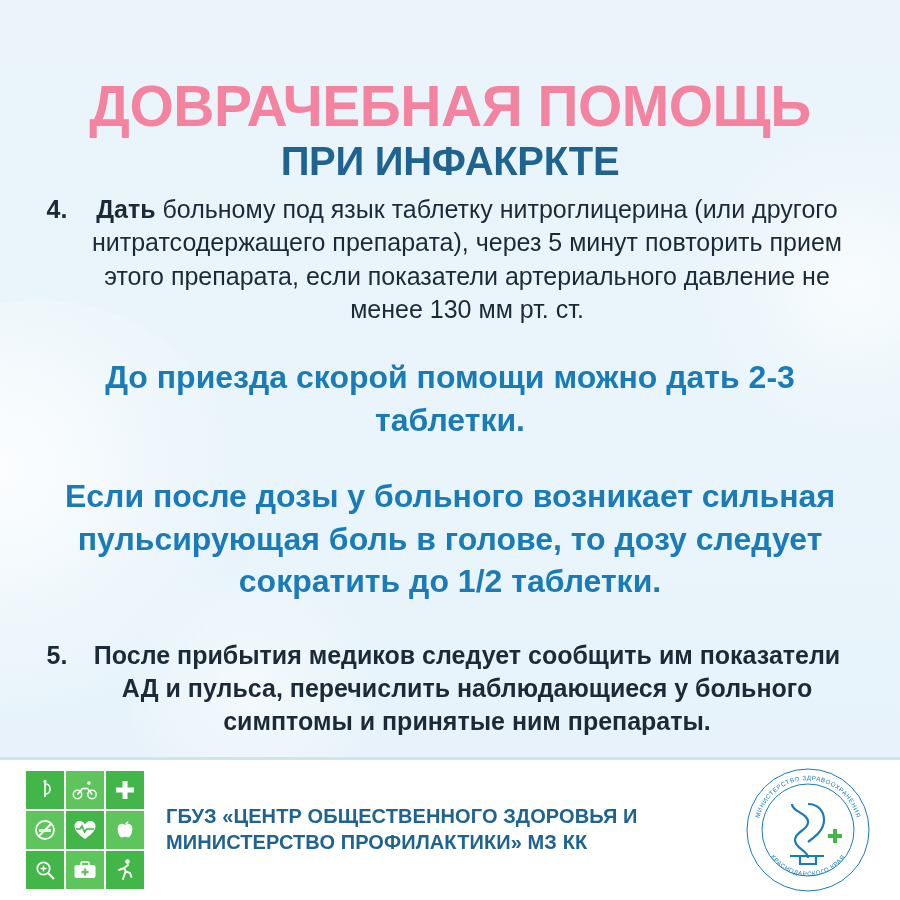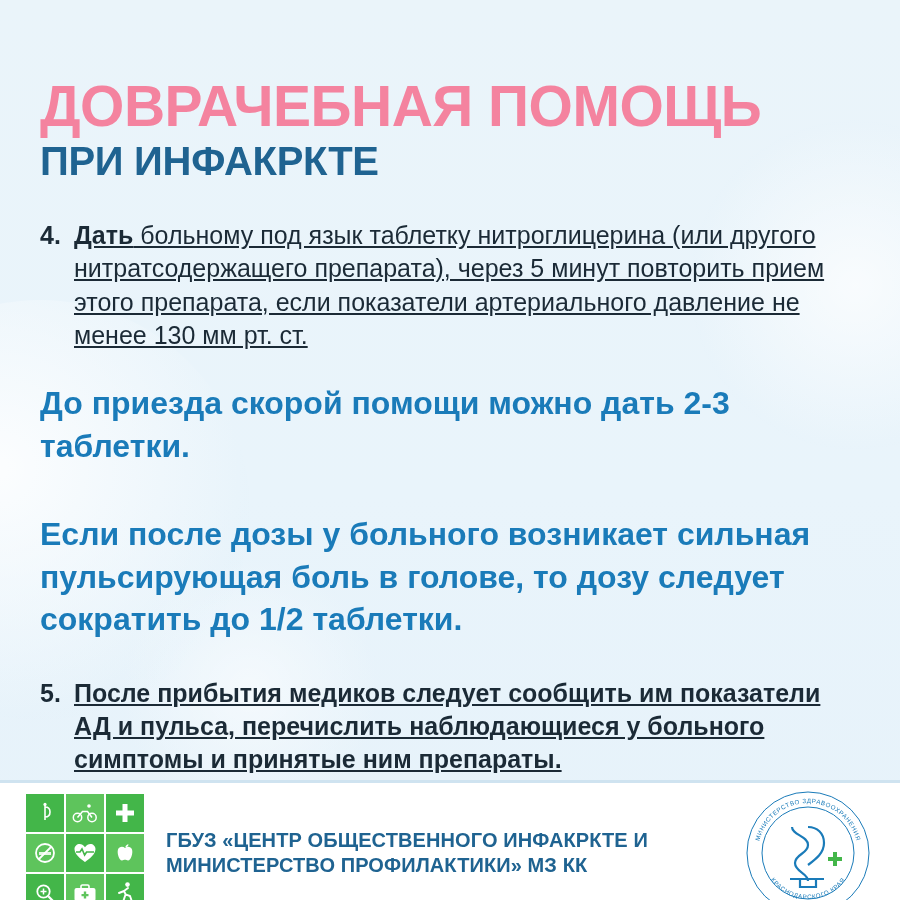--- a/index.html
+++ b/index.html
@@ -41,72 +41,72 @@
   .blob-c {
     width: 260px; height: 260px;
     left: 120px; top: 560px;
     background: radial-gradient(circle at 50% 50%, rgba(255,255,255,0.55), rgba(226,241,249,0.02) 70%);
   }
 
   .content {
     position: relative;
     padding: 78px 40px 0 40px;
     flex: 1 1 auto;
+    text-align: center;
   }
 
   .title-main {
     font-size: 57px;
     line-height: 1.0;
     font-weight: bold;
     color: #f4839f;
     letter-spacing: -0.5px;
     margin: 0 0 6px 0;
     white-space: nowrap;
   }
   .title-sub {
     font-size: 40px;
     line-height: 1.0;
     font-weight: bold;
     color: #1f6391;
     letter-spacing: -0.3px;
-    margin: 0 0 38px 0;
+    margin: 0 0 12px 0;
   }
 
   .item {
     display: flex;
     align-items: flex-start;
     margin-bottom: 4px;
   }
   .item-num {
     font-size: 25px;
     font-weight: bold;
     color: #1b2a36;
     line-height: 1.33;
     width: 34px;
     flex: 0 0 34px;
   }
   .item-body {
     font-size: 25px;
     line-height: 1.33;
     color: #1b2a36;
     flex: 1 1 auto;
-    text-decoration: underline;
   }
   .item-body b {
     font-weight: bold;
   }
   .para-blue {
     font-size: 32px;
     line-height: 1.33;
     font-weight: bold;
     color: #1a7bb9;
     margin: 30px 0 0 0;
   }
   .para-blue.second {
-    margin-top: 46px;
+    margin-top: 34px;
   }
   .item.last {
     margin-top: 36px;
   }
   .item.last .item-body,
   .item.last .item-num {
     font-weight: bold;
   }
 
   
@@ -245,21 +245,21 @@
       </div>
       <div class="icon-cell">
         <svg width="22" height="24" viewBox="0 0 22 24" aria-hidden="true">
           <circle cx="13.5" cy="3.6" r="2.3" fill="#ffffff"></circle>
           <path d="M14 7l-4 3 1.6 3.4L9 21M11.6 13.4l4.4 1.6 1.4 4M10 10L5 12" stroke="#ffffff" stroke-width="1.9" fill="none" stroke-linecap="round"></path>
         </svg>
       </div>
     </div>
 
     <div class="footer-text">
-      <div>ГБУЗ «ЦЕНТР ОБЩЕСТВЕННОГО ИНФАКРКТЕ И</div>
+      <div>ГБУЗ «ЦЕНТР ОБЩЕСТВЕННОГО ЗДОРОВЬЯ И</div>
       <div>МИНИСТЕРСТВО ПРОФИЛАКТИКИ» МЗ КК</div>
     </div>
 
     <div class="emblem">
       <svg width="132" height="132" viewBox="0 0 132 132" aria-hidden="true">
         <defs>
           <path id="arcTop" d="M 16,66 A 50,50 0 0 1 116,66"></path>
           <path id="arcBottom" d="M 20,66 A 46,46 0 0 0 112,66"></path>
         </defs>
         <circle cx="66" cy="66" r="62" fill="#ffffff"></circle>

